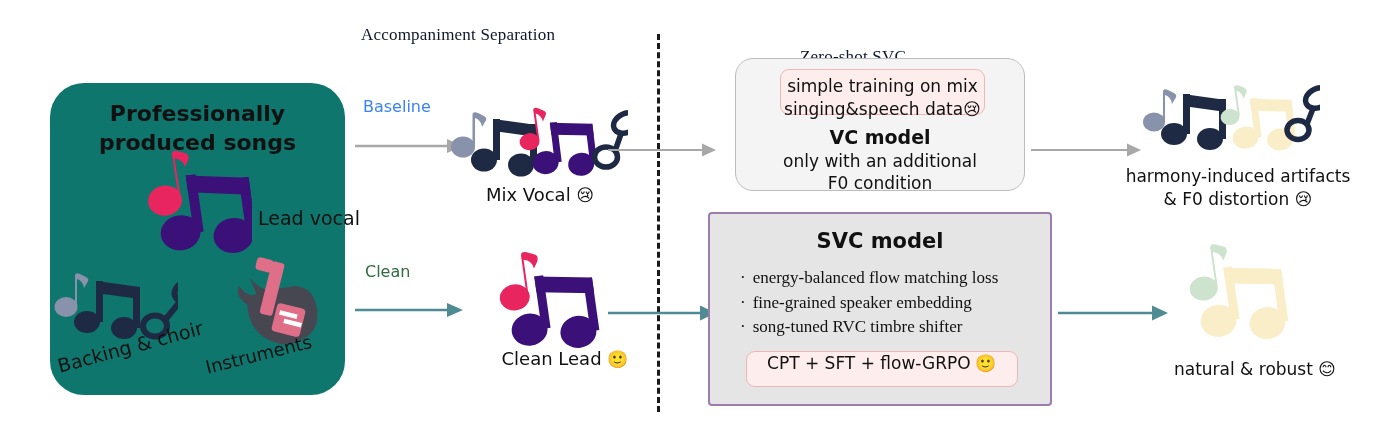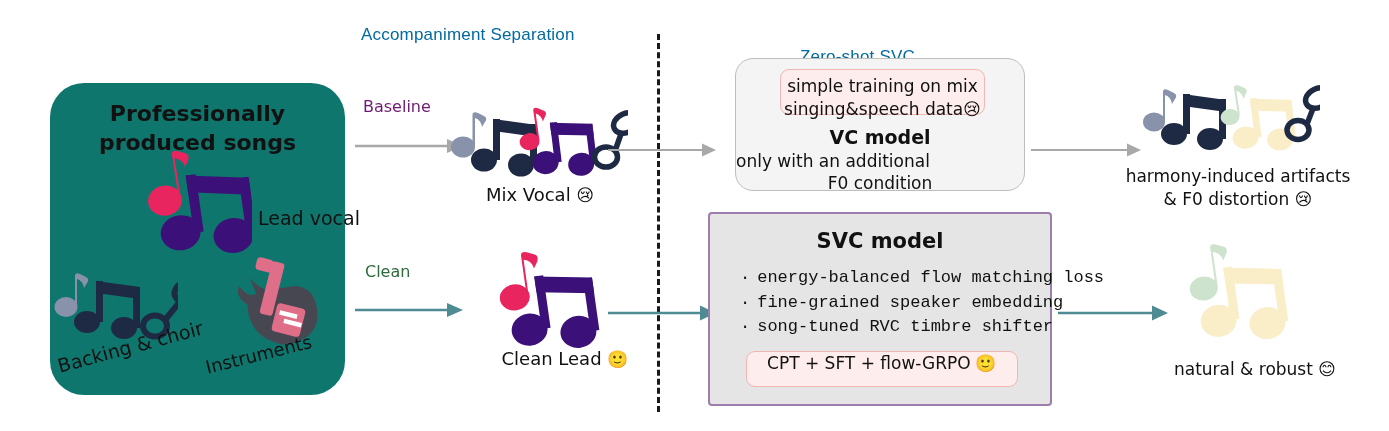--- a/index.html
+++ b/index.html
@@ -14,23 +14,23 @@
     position: relative;
     width: 1389px;
     height: 431px;
     background: #ffffff;
     overflow: hidden;
   }
   .abs { position: absolute; }
 
   
   .section-header {
-    color: #0369a1;
+    color: #0f172a;
     font-size: 17px;
-    font-family: Liberation Sans, sans-serif;
+    font-family: Liberation Serif, serif;
     white-space: nowrap;
     letter-spacing: 0.2px;
     text-align: right;
   }
 
   
   .divider {
     width: 0;
     border-left: 3px dashed #1a1a1a;
   }
@@ -62,21 +62,21 @@
   }
   .label-rot-1 { transform: rotate(-15deg); transform-origin: left center; }
   .label-rot-2 { transform: rotate(-14deg); transform-origin: left center; }
 
   
   .flow-label {
     font-size: 16px;
     white-space: nowrap;
     font-family: "DejaVu Sans", sans-serif;
   }
-  .flow-label.baseline { color: #701a75; }
+  .flow-label.baseline { color: #3b82f6; }
   .flow-label.ours { color: #2f6b3e; }
 
   
   .caption {
     font-size: 18px;
     color: #111111;
     white-space: nowrap;
     text-align: center;
     font-family: "DejaVu Sans", sans-serif;
   }
@@ -112,21 +112,21 @@
     font-size: 19px;
     font-weight: bold;
     color: #111111;
     text-align: center;
     font-family: "DejaVu Sans", sans-serif;
   }
   .bullets {
     font-size: 17px;
     color: #111111;
     line-height: 1.45;
-    font-family: Liberation Mono, monospace;
+    font-family: Liberation Serif, serif;
     white-space: nowrap;
   }
   .bullets .b { margin-right: 7px; }
 
   
   .outcome {
     font-size: 17px;
     color: #111111;
     text-align: center;
     line-height: 1.35;
@@ -310,21 +310,21 @@
 
     <div class="abs pink-box" style="left:44px; top:10px; width:205px; height:46px; padding-top:5px;">
       <div class="box-text">simple training on mix</div>
       <div class="box-text">
         <span>singing&amp;speech data</span><span>😢</span>
       </div>
     </div>
 
     <div class="abs box-title" style="left:0; top:67px; width:100%;">VC model</div>
 
-    <div class="abs box-text" style="left:0; top:91px; width:100%; text-align:left;">only with  an  additional</div>
+    <div class="abs box-text" style="left:0; top:91px; width:100%; text-align:center;">only with  an  additional</div>
 
     <div class="abs box-text" style="left:0; top:113px; width:100%; text-align:center;">F0 condition</div>
   </div>
 
   <div class="abs svc-box" style="left:708px; top:212px; width:344px; height:194px;">
 
     <div class="abs box-title" style="left:0; top:15px; width:100%; font-size:21px;">SVC model</div>
 
     <div class="abs bullets" style="left:30px; top:52px;">
       <div>

